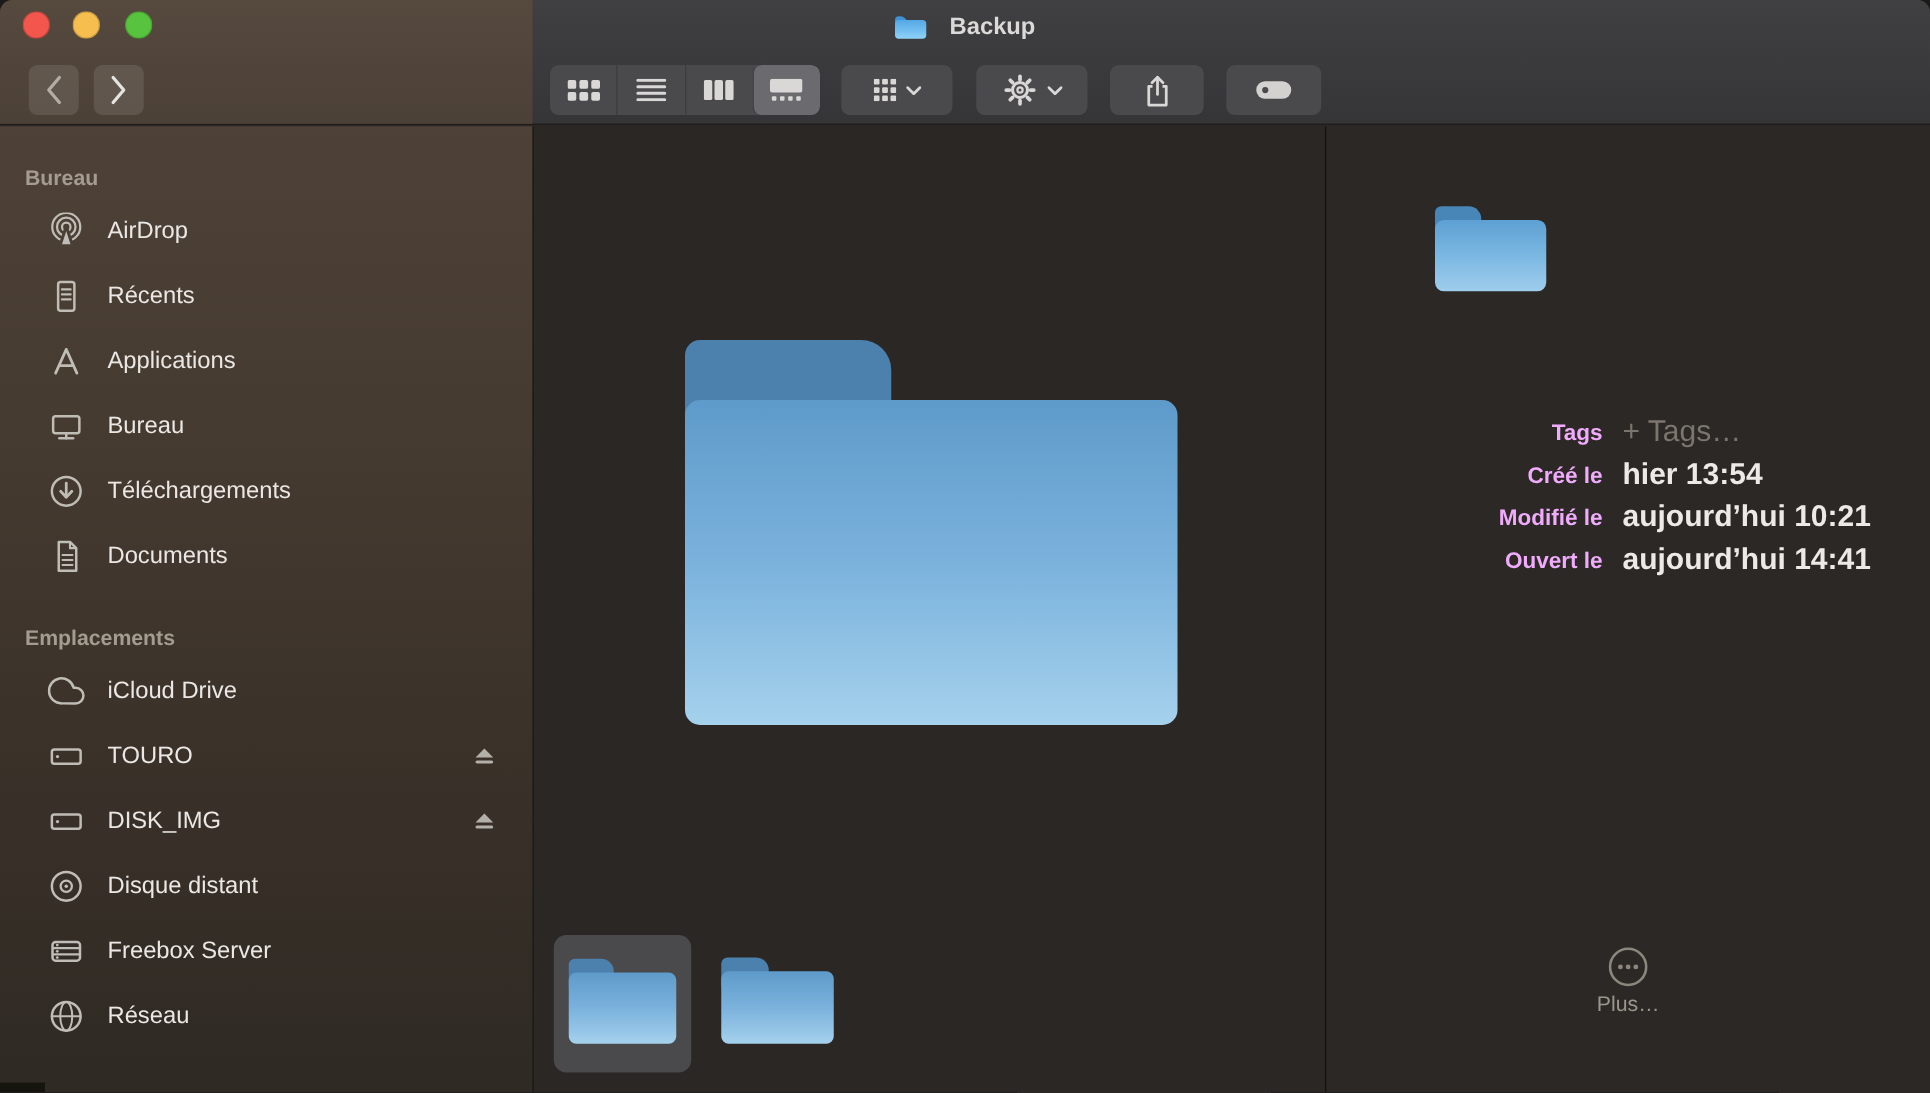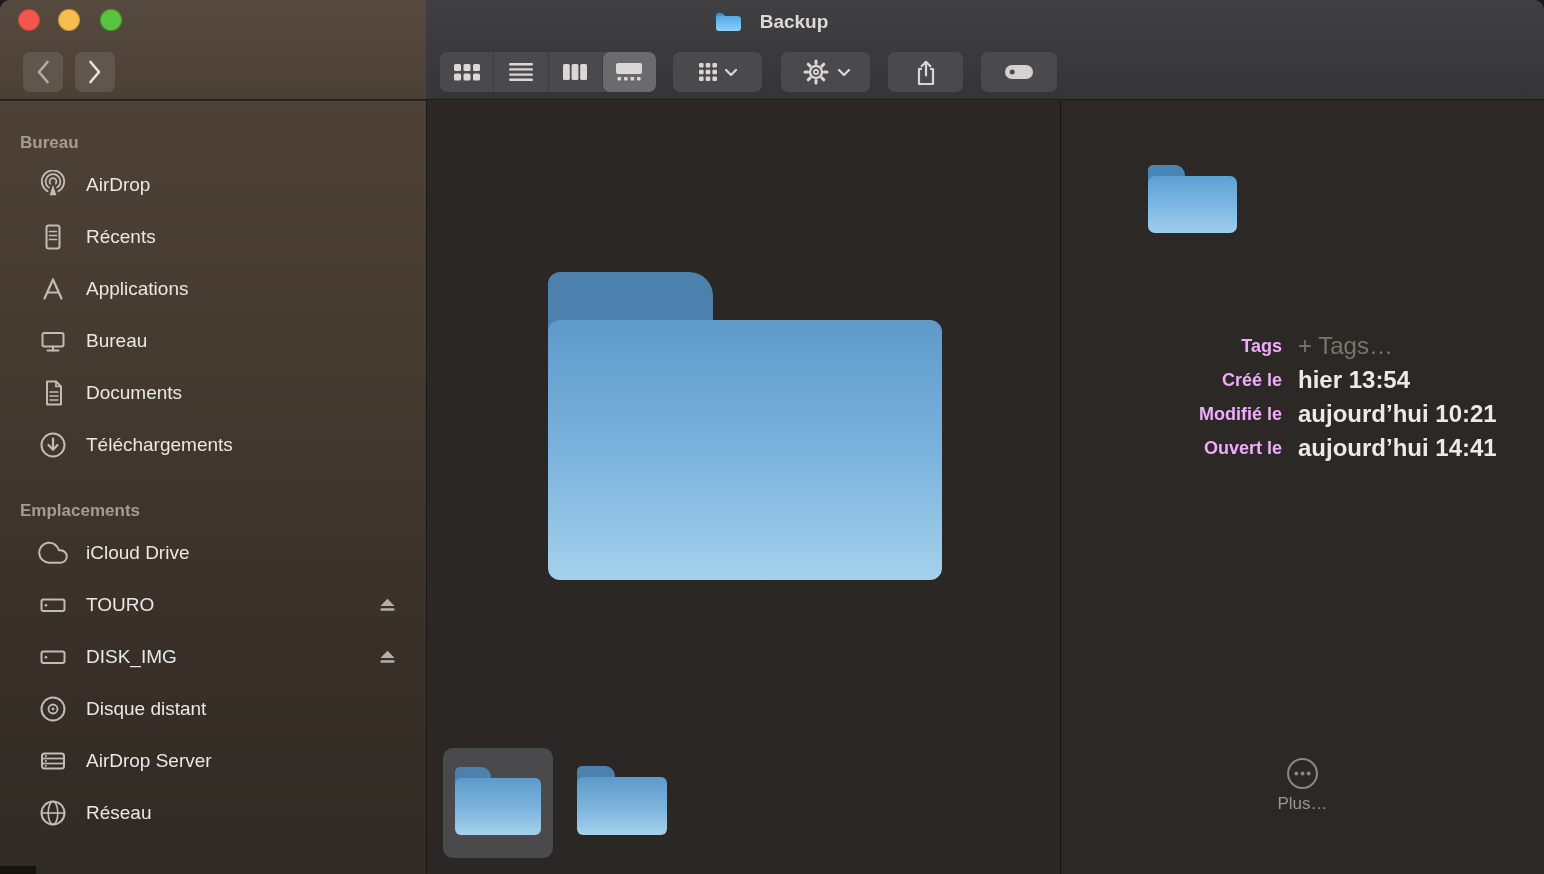--- a/index.html
+++ b/index.html
@@ -266,40 +266,40 @@
         <g stroke="#c0bcb6" stroke-width="2" stroke-linecap="round">
           <line x1="15" y1="20.5" x2="15" y2="24.5"></line>
             <line x1="9.5" y1="24.5" x2="20.5" y2="24.5"></line>
         </g>
       </svg>
       <span>Bureau</span>
     </div>
 
     <div class="sb-item">
       <svg class="sbi" viewBox="0 0 30 30">
+        <circle cx="15" cy="15" r="11.5" fill="none" stroke="#c0bcb6" stroke-width="2"></circle>
+        <line x1="15" y1="8.5" x2="15" y2="19" stroke="#c0bcb6" stroke-width="2.2" stroke-linecap="round"></line>
+        <path d="M10.5 15 L15 19.8 L19.5 15" fill="none" stroke="#c0bcb6" stroke-width="2.2" stroke-linecap="round" stroke-linejoin="round"></path>
+      </svg>
+      <span>Téléchargements</span>
+    </div>
+
+    <div class="sb-item">
+      <svg class="sbi" viewBox="0 0 30 30">
         <path d="M9 3.5 H18 L23 8.5 V26.5 H9 Z" fill="none" stroke="#c0bcb6" stroke-width="2" stroke-linejoin="round"></path>
         <path d="M18 3.5 V8.5 H23" fill="none" stroke="#c0bcb6" stroke-width="1.7"></path>
         <g stroke="#c0bcb6" stroke-width="1.6" stroke-linecap="round">
           <line x1="12" y1="14" x2="20" y2="14"></line>
             <line x1="12" y1="18" x2="20" y2="18"></line>
             <line x1="12" y1="22" x2="20" y2="22"></line>
         </g>
       </svg>
       <span>Documents</span>
     </div>
 
-    <div class="sb-item">
-      <svg class="sbi" viewBox="0 0 30 30">
-        <circle cx="15" cy="15" r="11.5" fill="none" stroke="#c0bcb6" stroke-width="2"></circle>
-        <line x1="15" y1="8.5" x2="15" y2="19" stroke="#c0bcb6" stroke-width="2.2" stroke-linecap="round"></line>
-        <path d="M10.5 15 L15 19.8 L19.5 15" fill="none" stroke="#c0bcb6" stroke-width="2.2" stroke-linecap="round" stroke-linejoin="round"></path>
-      </svg>
-      <span>Téléchargements</span>
-    </div>
-
     <div class="sb-title second">Emplacements</div>
 
     <div class="sb-item">
       <svg class="sbi" viewBox="0 0 30 30">
         <path d="M22.5 12.2 h-1.6 A10 10 0 1 0 11.3 24.7 h11.2 a6.25 6.25 0 0 0 0 -12.5 z" fill="none" stroke="#c0bcb6" stroke-width="2" stroke-linejoin="round"></path>
       </svg>
       <span>iCloud Drive</span>
     </div>
 
     <div class="sb-item">
@@ -339,21 +339,21 @@
       <svg class="sbi" viewBox="0 0 30 30">
         <rect x="4" y="7.5" width="22" height="15" rx="2.5" fill="none" stroke="#c0bcb6" stroke-width="2"></rect>
         <g stroke="#c0bcb6" stroke-width="1.7">
           <line x1="4" y1="12.5" x2="26" y2="12.5"></line>
             <line x1="4" y1="17.5" x2="26" y2="17.5"></line>
         </g>
         <circle cx="7.8" cy="10" r="1.1" fill="#c0bcb6"></circle>
           <circle cx="7.8" cy="15" r="1.1" fill="#c0bcb6"></circle>
           <circle cx="7.8" cy="20" r="1.1" fill="#c0bcb6"></circle>
       </svg>
-      <span>AirDrop Server</span>
+      <span>Freebox Server</span>
     </div>
 
     <div class="sb-item">
       <svg class="sbi" viewBox="0 0 30 30">
         <circle cx="15" cy="15" r="11.5" fill="none" stroke="#c0bcb6" stroke-width="2"></circle>
         <ellipse cx="15" cy="15" rx="4.8" ry="11.5" fill="none" stroke="#c0bcb6" stroke-width="1.6"></ellipse>
         <line x1="3.5" y1="15" x2="26.5" y2="15" stroke="#c0bcb6" stroke-width="1.6"></line>
       </svg>
       <span>Réseau</span>
     </div>

